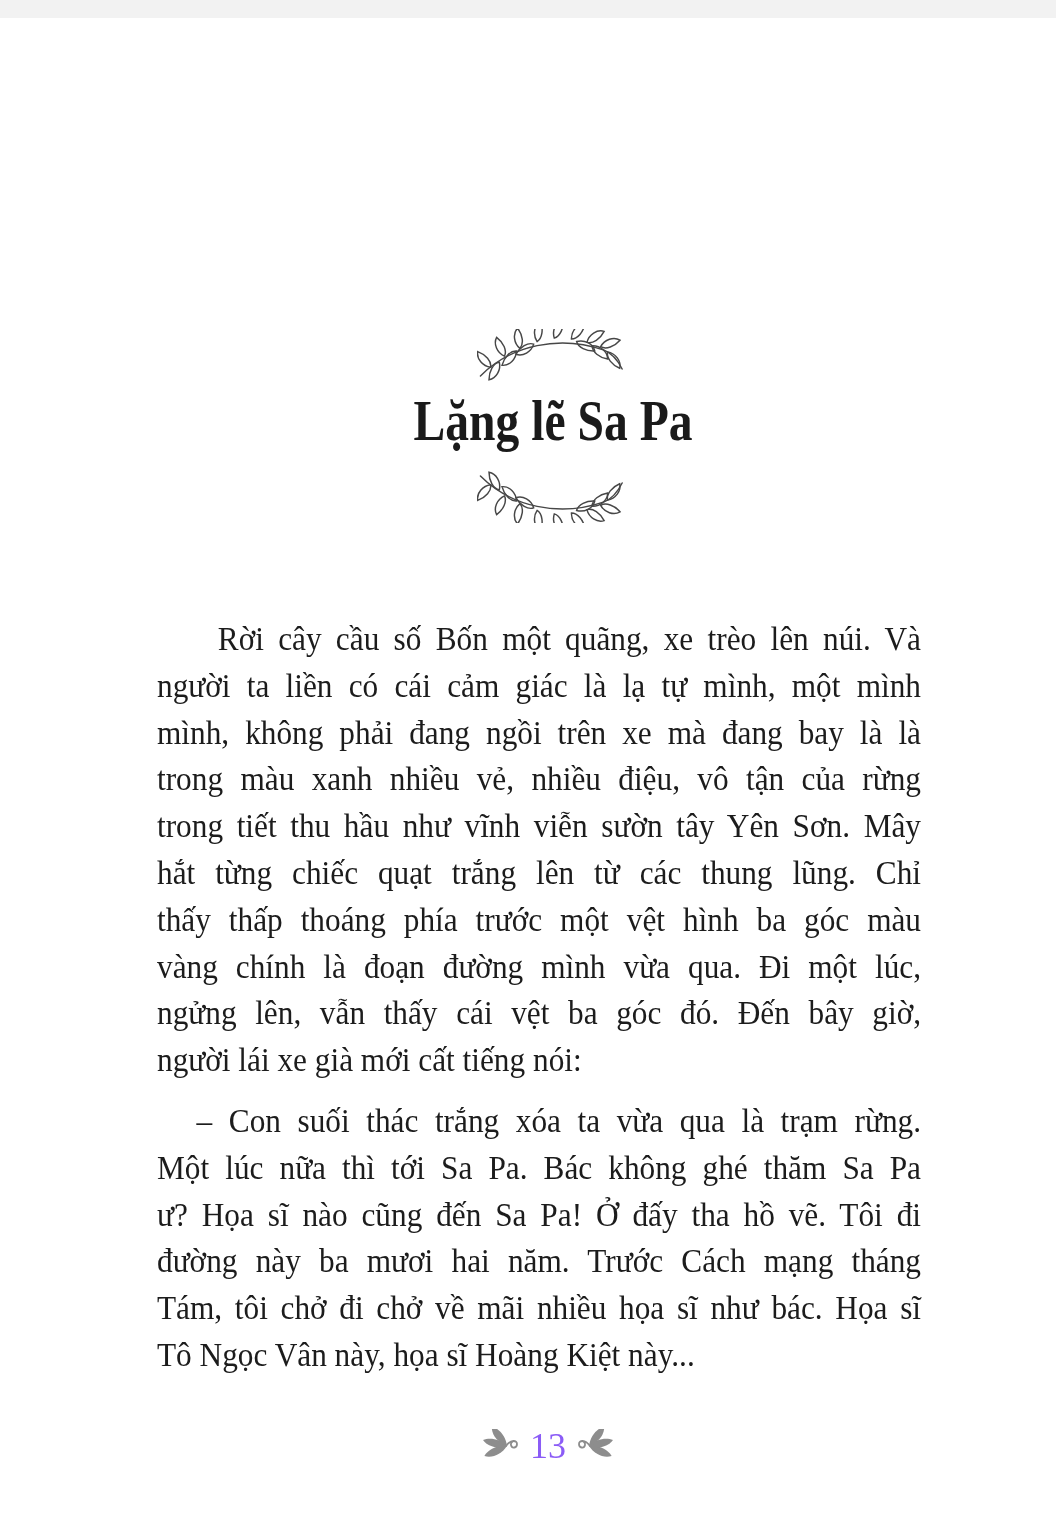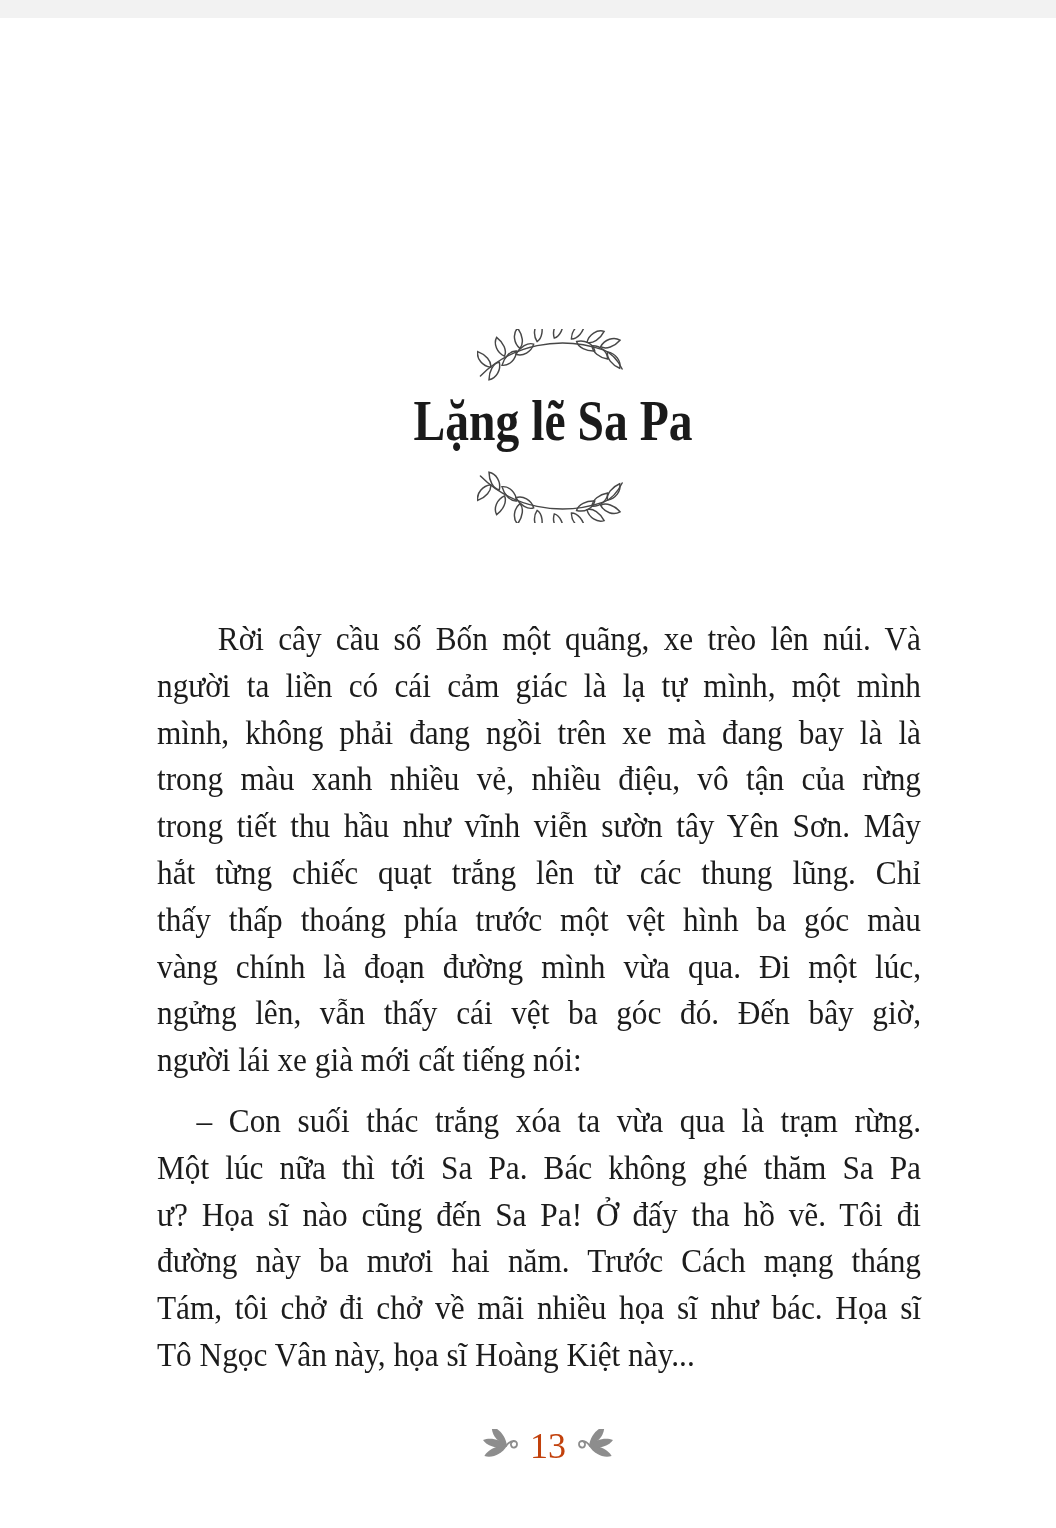--- a/index.html
+++ b/index.html
@@ -56,21 +56,21 @@
   .line.first-p1 { text-indent: 66px; }
   .line.first-p2 { text-indent: 43px; }
   .para2 { margin-top: 14px; }
   .footer {
     position: absolute; left: 40px; top: 1408px; width: 1016px;
     display: flex; align-items: center; justify-content: center;
     gap: 9px;
   }
   .page-number {
     font-size: 36px;
-    color: #c2410c;
+    color: #8b5cf6;
     line-height: 40px;
   }
   .flourish { width: 45px; height: 34px; }
   .flourish.right { transform: scaleX(-1); }
 </style>
 </head>
 <body>
 
 <div class="page">
 

